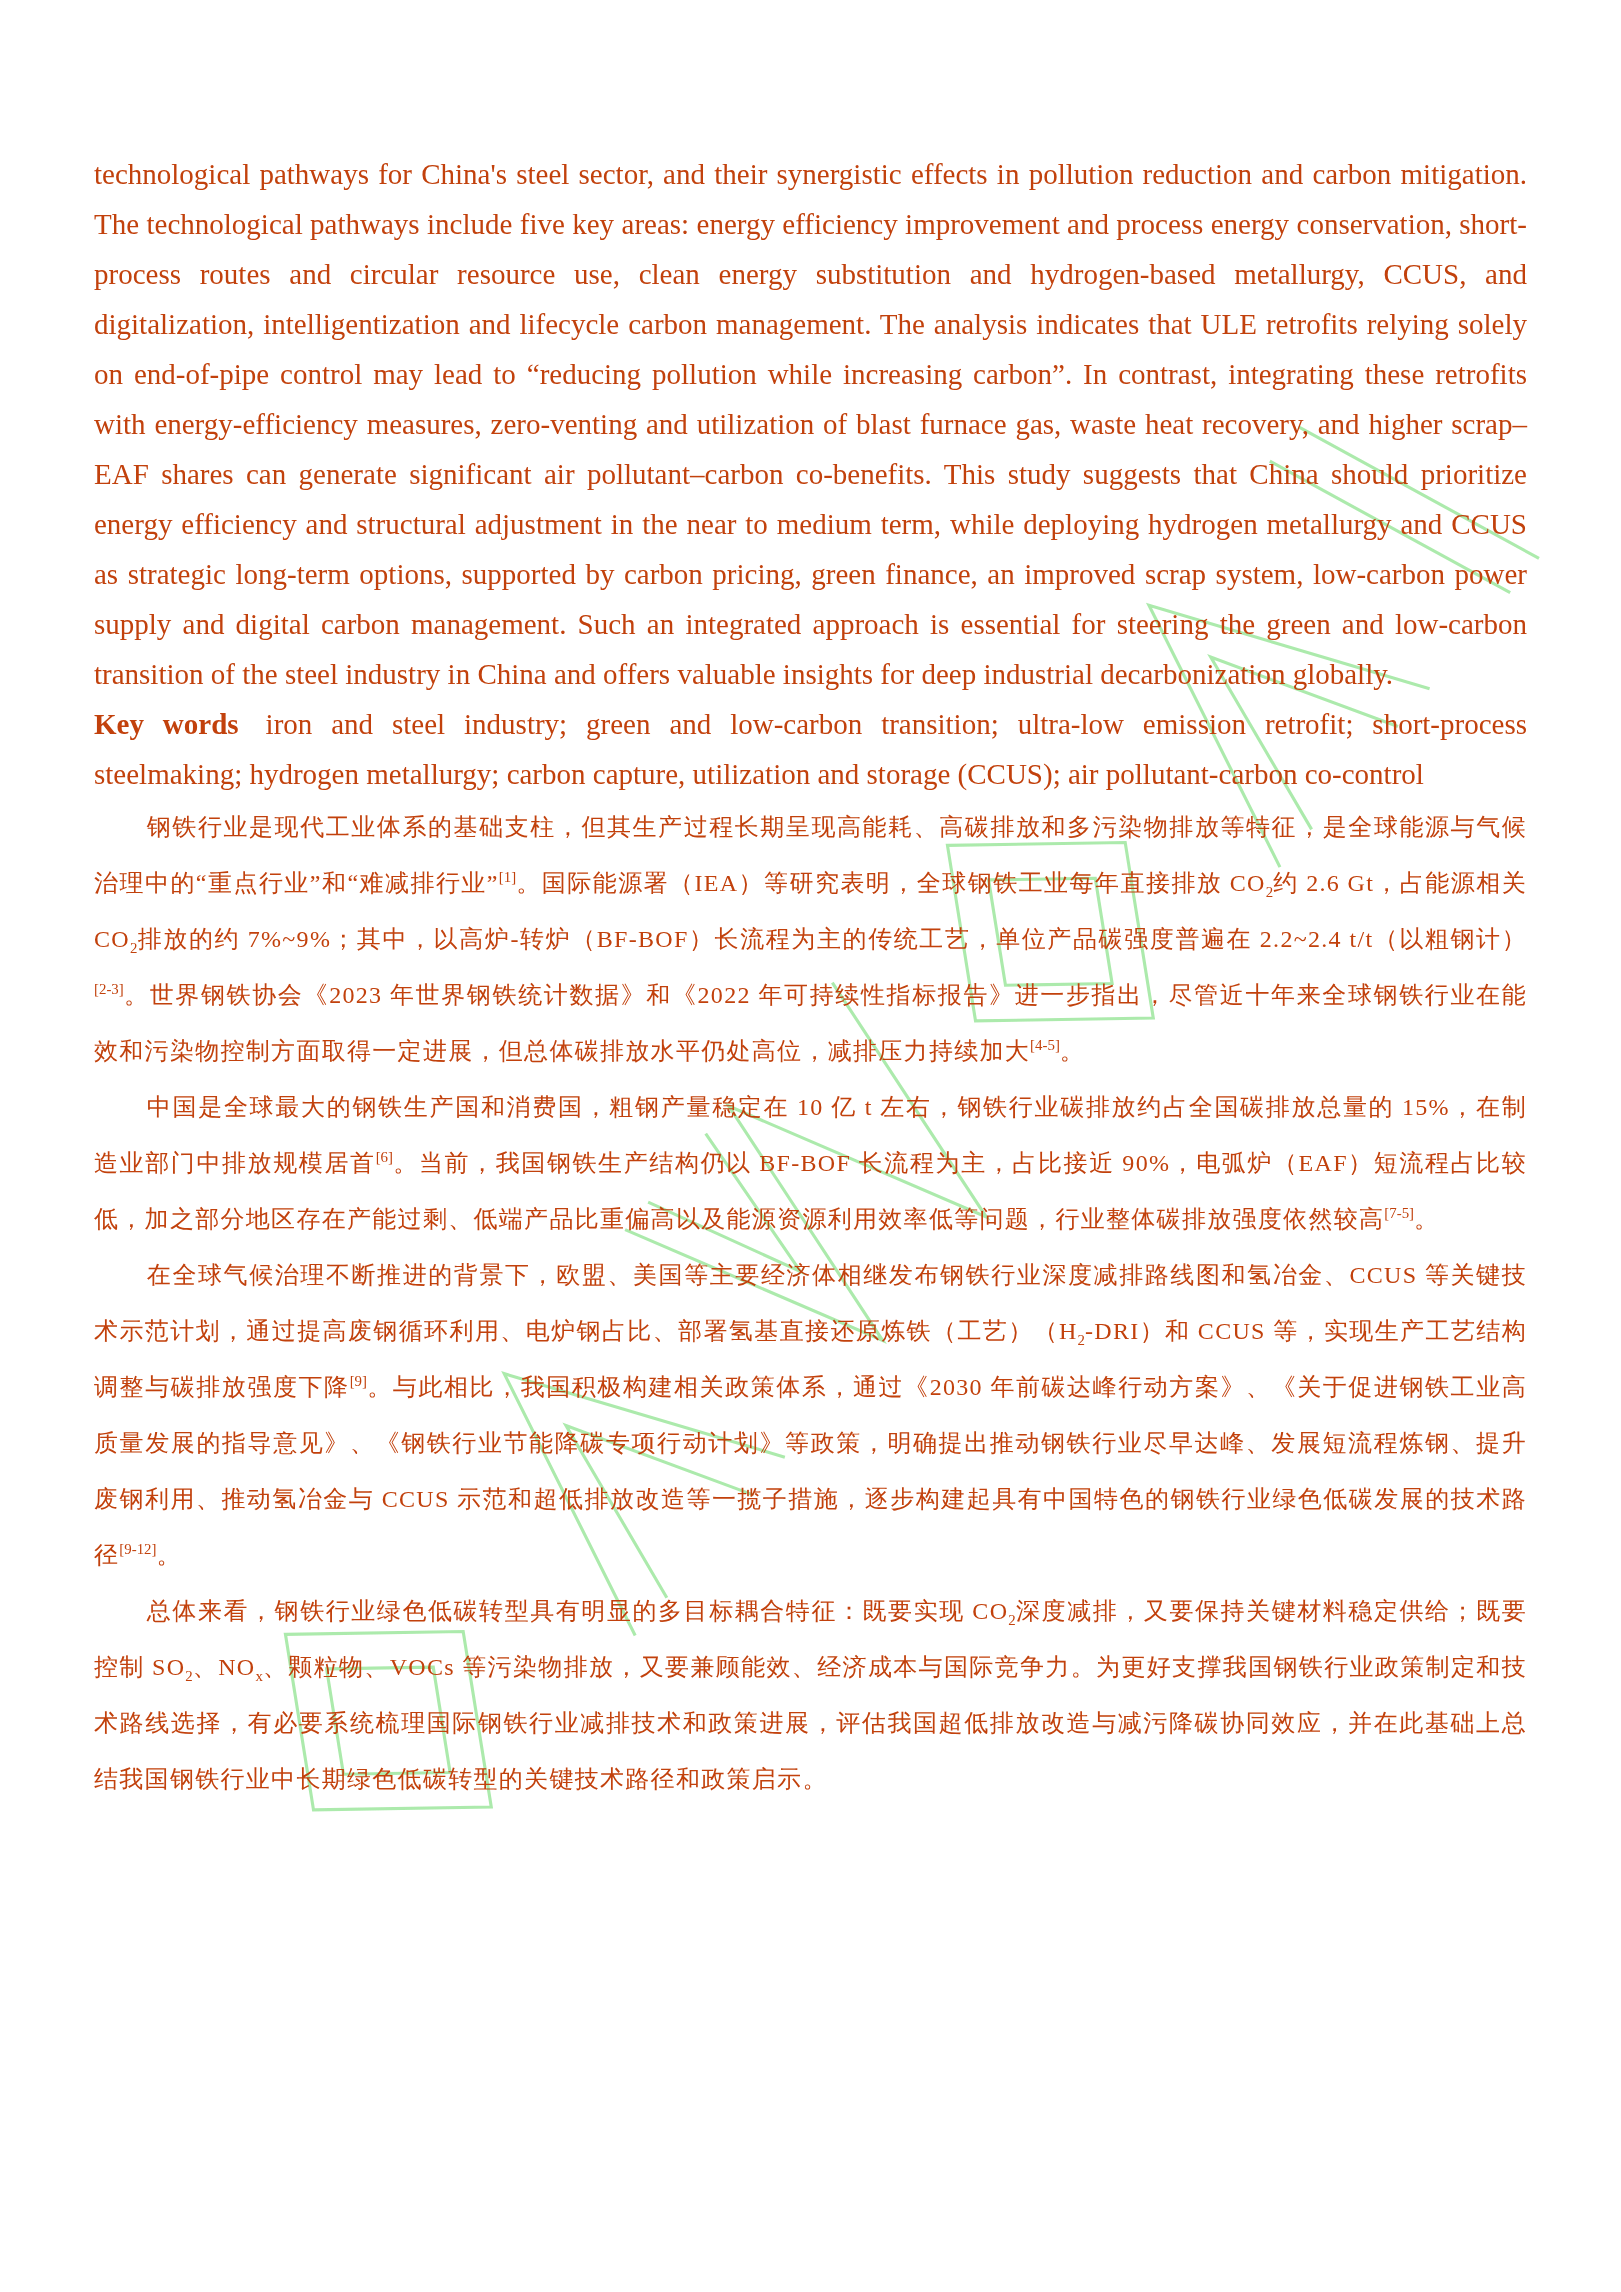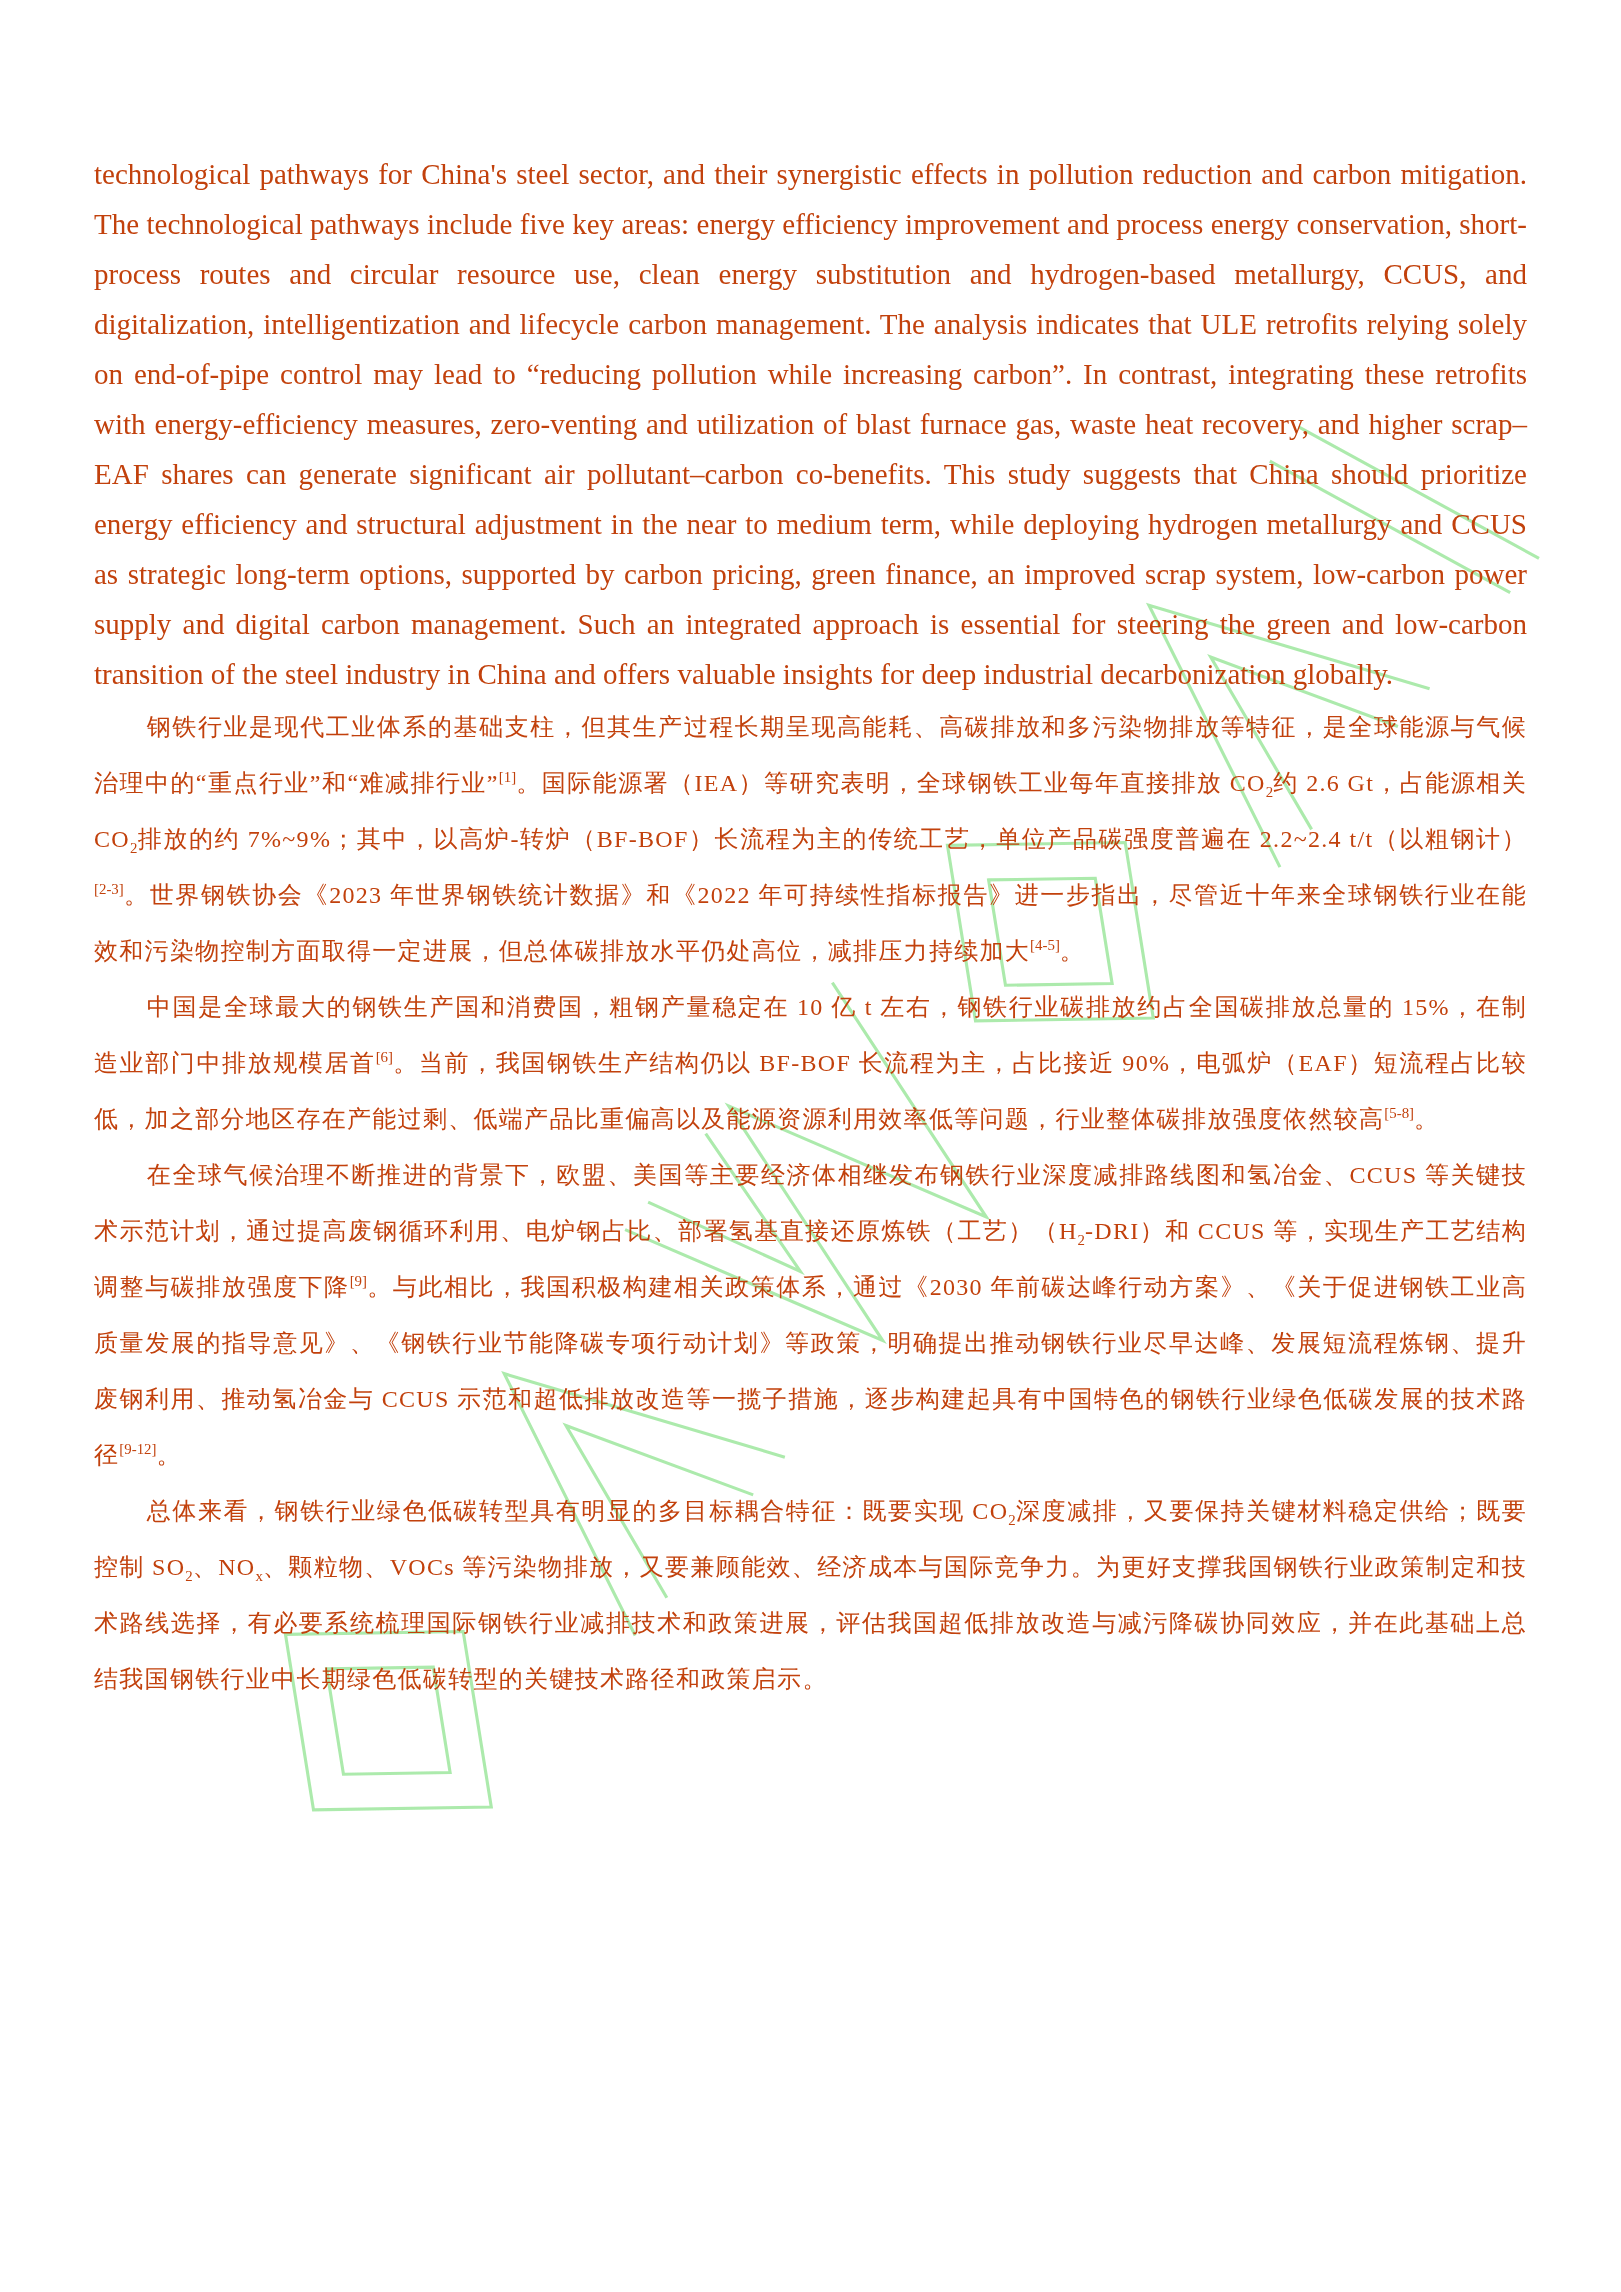--- a/index.html
+++ b/index.html
@@ -51,23 +51,26 @@
     <polyline points="575,150 650,-60 725,150"></polyline>
 
     <path d="M 860,-150 L 920,150 M 910,-150 L 970,150"></path>
   </g>
 </svg>
 
 <div class="page-text">
 
   <p class="en">technological pathways for China's steel sector, and their synergistic effects in pollution reduction and carbon mitigation. The technological pathways include five key areas: energy efficiency improvement and process energy conservation, short-process routes and circular resource use, clean energy substitution and hydrogen-based metallurgy, CCUS, and digitalization, intelligentization and lifecycle carbon management. The analysis indicates that ULE retrofits relying solely on end-of-pipe control may lead to “reducing pollution while increasing carbon”. In contrast, integrating these retrofits with energy-efficiency measures, zero-venting and utilization of blast furnace gas, waste heat recovery, and higher scrap–EAF shares can generate significant air pollutant–carbon co-benefits. This study suggests that China should prioritize energy efficiency and structural adjustment in the near to medium term, while deploying hydrogen metallurgy and CCUS as strategic long-term options, supported by carbon pricing, green finance, an improved scrap system, low-carbon power supply and digital carbon management. Such an integrated approach is essential for steering the green and low-carbon transition of the steel industry in China and offers valuable insights for deep industrial decarbonization globally.</p>
 
+  <p class="kw">
+    <span class="kw-label">Key words</span><span>iron and steel industry; green and low-carbon transition; ultra-low emission retrofit; short-process steelmaking; hydrogen metallurgy; carbon capture, utilization and storage (CCUS); air pollutant-carbon co-control</span>
+  </p>
 
   <p class="cn">钢铁行业是现代工业体系的基础支柱，但其生产过程长期呈现高能耗、高碳排放和多污染物排放等特征，是全球能源与气候治理中的“重点行业”和“难减排行业”<sup>[1]</sup>。国际能源署（IEA）等研究表明，全球钢铁工业每年直接排放 CO<sub>2</sub>约 2.6 Gt，占能源相关 CO<sub>2</sub>排放的约 7%~9%；其中，以高炉-转炉（BF-BOF）长流程为主的传统工艺，单位产品碳强度普遍在 2.2~2.4 t/t（以粗钢计）<sup>[2-3]</sup>。世界钢铁协会《2023 年世界钢铁统计数据》和《2022 年可持续性指标报告》进一步指出，尽管近十年来全球钢铁行业在能效和污染物控制方面取得一定进展，但总体碳排放水平仍处高位，减排压力持续加大<sup>[4-5]</sup>。</p>
 
-  <p class="cn">中国是全球最大的钢铁生产国和消费国，粗钢产量稳定在 10 亿 t 左右，钢铁行业碳排放约占全国碳排放总量的 15%，在制造业部门中排放规模居首<sup>[6]</sup>。当前，我国钢铁生产结构仍以 BF-BOF 长流程为主，占比接近 90%，电弧炉（EAF）短流程占比较低，加之部分地区存在产能过剩、低端产品比重偏高以及能源资源利用效率低等问题，行业整体碳排放强度依然较高<sup>[5-8]</sup>。</p>
+  <p class="cn">中国是全球最大的钢铁生产国和消费国，粗钢产量稳定在 10 亿 t 左右，钢铁行业碳排放约占全国碳排放总量的 15%，在制造业部门中排放规模居首<sup>[6]</sup>。当前，我国钢铁生产结构仍以 BF-BOF 长流程为主，占比接近 90%，电弧炉（EAF）短流程占比较低，加之部分地区存在产能过剩、低端产品比重偏高以及能源资源利用效率低等问题，行业整体碳排放强度依然较高<sup>[7-5]</sup>。</p>
 
   <p class="cn">在全球气候治理不断推进的背景下，欧盟、美国等主要经济体相继发布钢铁行业深度减排路线图和氢冶金、CCUS 等关键技术示范计划，通过提高废钢循环利用、电炉钢占比、部署氢基直接还原炼铁（工艺）（H<sub>2</sub>-DRI）和 CCUS 等，实现生产工艺结构调整与碳排放强度下降<sup>[9]</sup>。与此相比，我国积极构建相关政策体系，通过《2030 年前碳达峰行动方案》、《关于促进钢铁工业高质量发展的指导意见》、《钢铁行业节能降碳专项行动计划》等政策，明确提出推动钢铁行业尽早达峰、发展短流程炼钢、提升废钢利用、推动氢冶金与 CCUS 示范和超低排放改造等一揽子措施，逐步构建起具有中国特色的钢铁行业绿色低碳发展的技术路径<sup>[9-12]</sup>。</p>
 
   <p class="cn">总体来看，钢铁行业绿色低碳转型具有明显的多目标耦合特征：既要实现 CO<sub>2</sub>深度减排，又要保持关键材料稳定供给；既要控制 SO<sub>2</sub>、NO<sub>x</sub>、颗粒物、VOCs 等污染物排放，又要兼顾能效、经济成本与国际竞争力。为更好支撑我国钢铁行业政策制定和技术路线选择，有必要系统梳理国际钢铁行业减排技术和政策进展，评估我国超低排放改造与减污降碳协同效应，并在此基础上总结我国钢铁行业中长期绿色低碳转型的关键技术路径和政策启示。</p>
 
 </div>
 
 
 </body></html>

